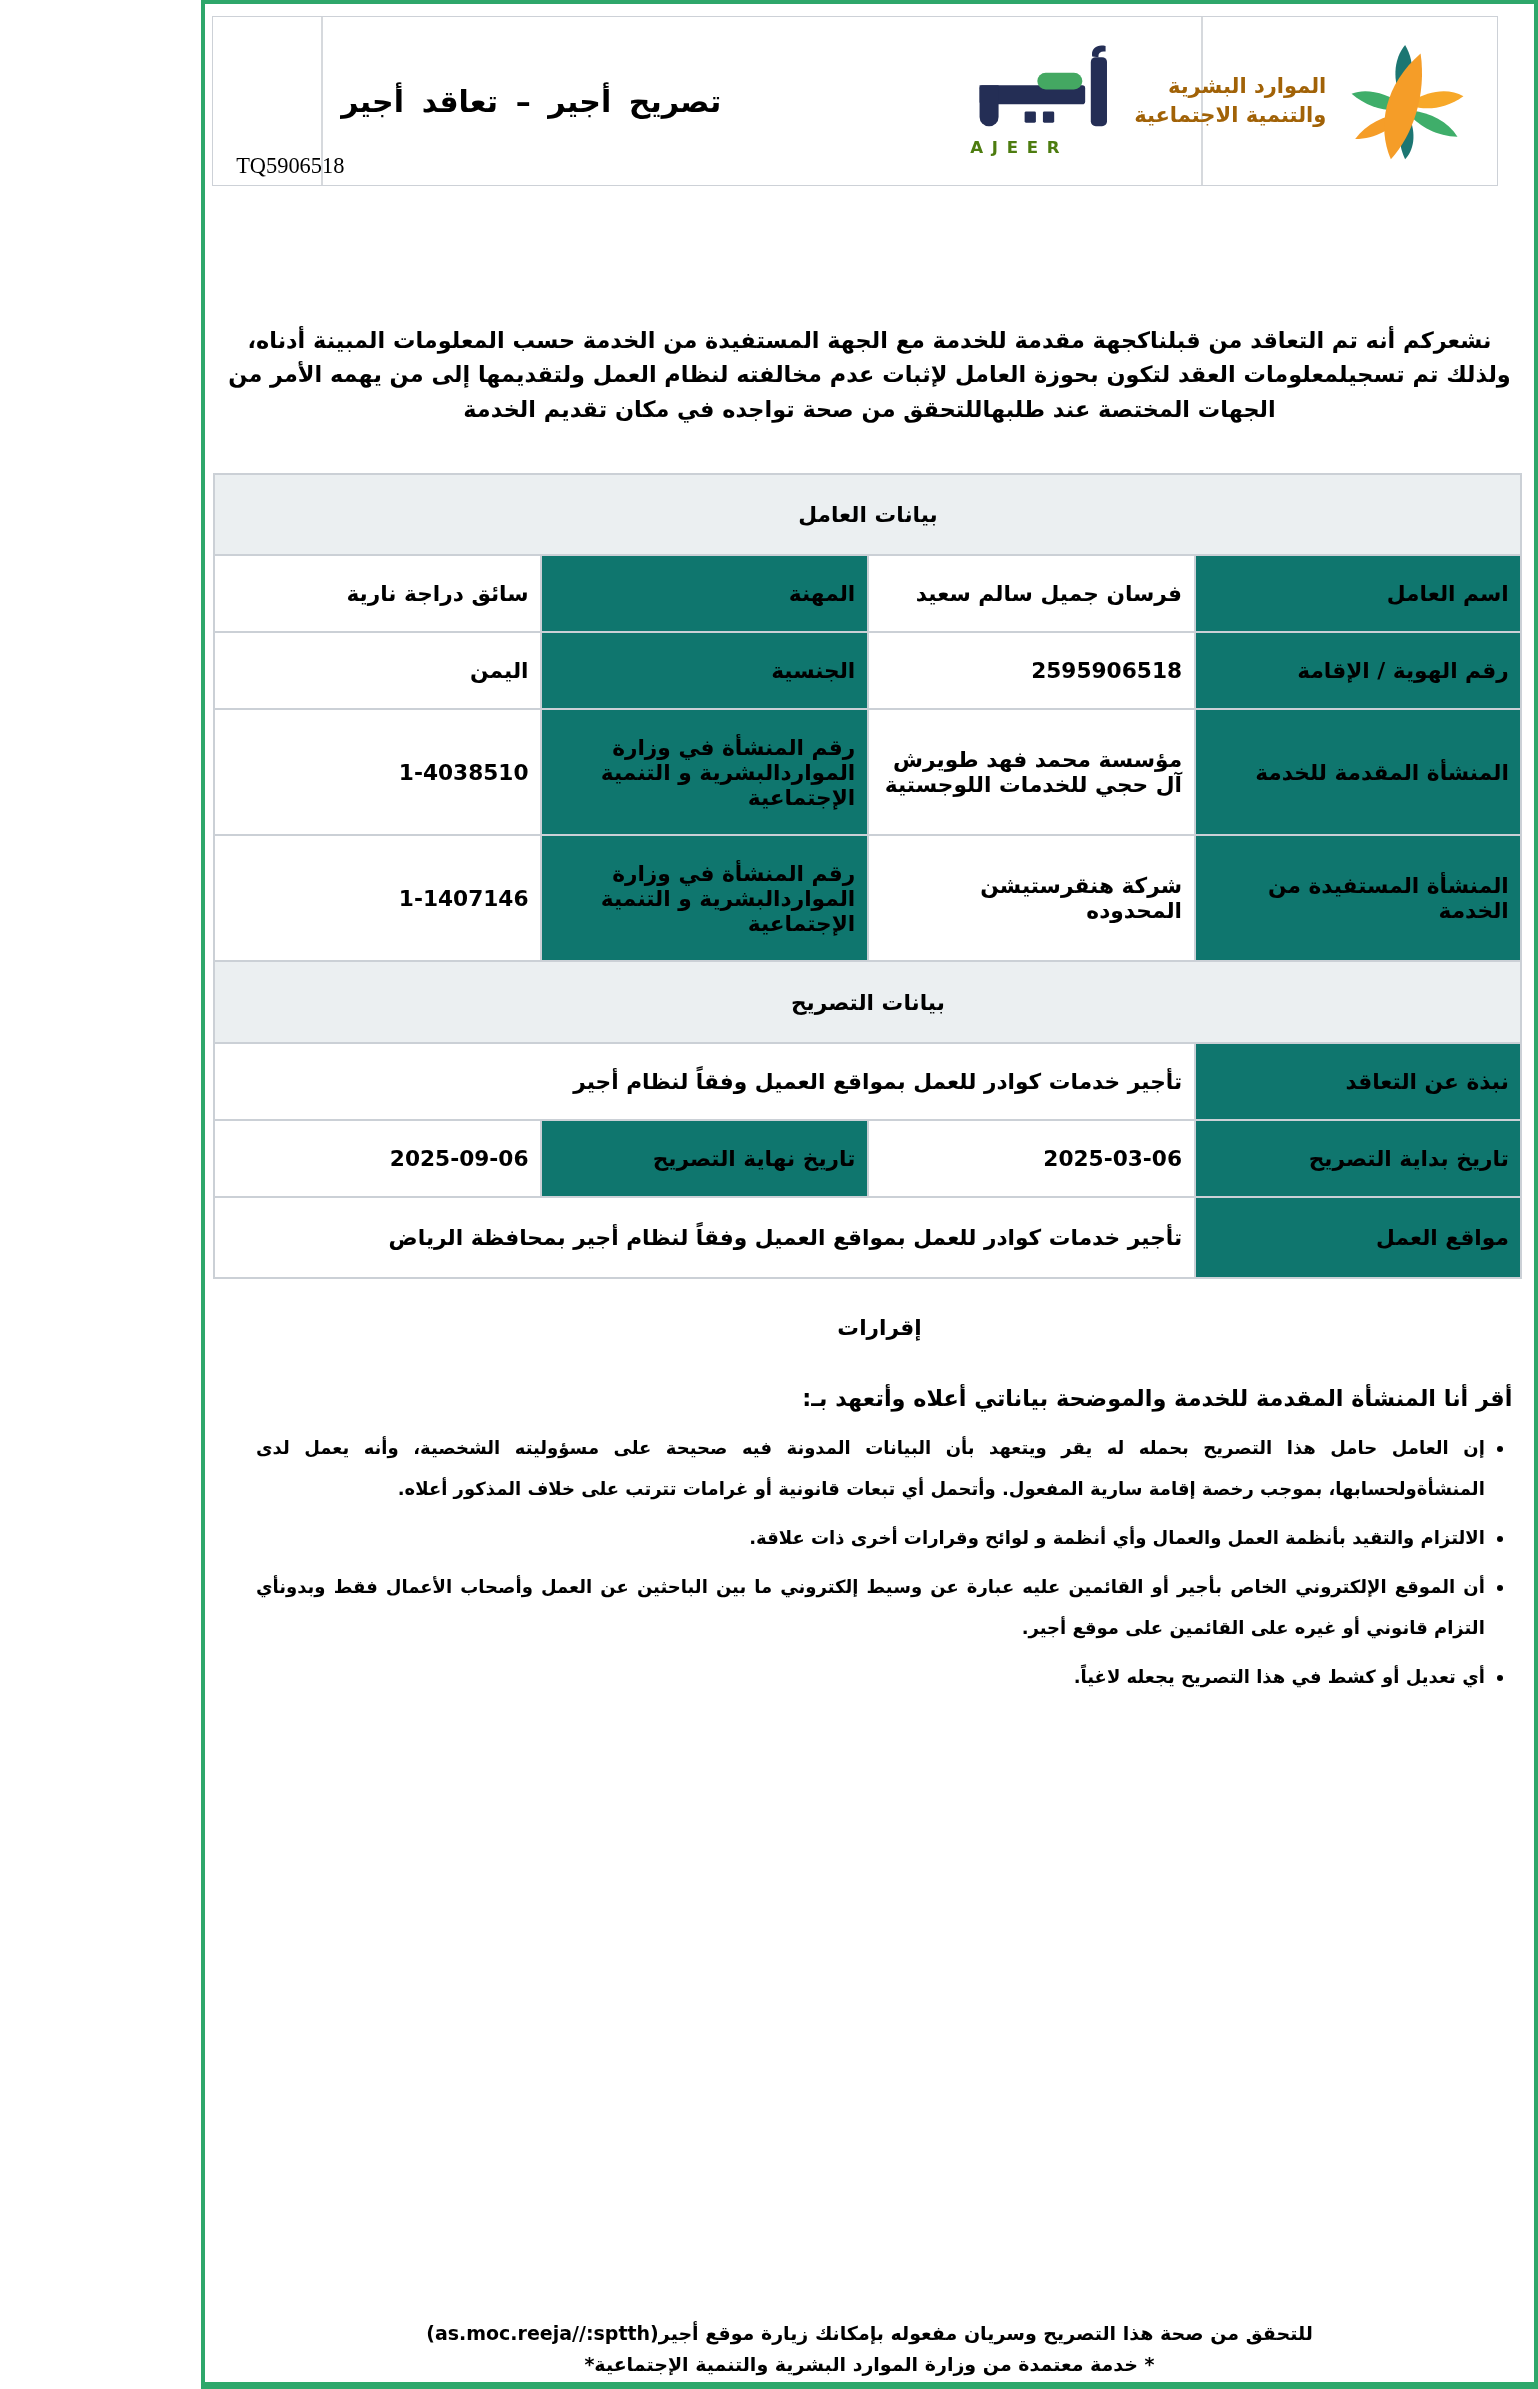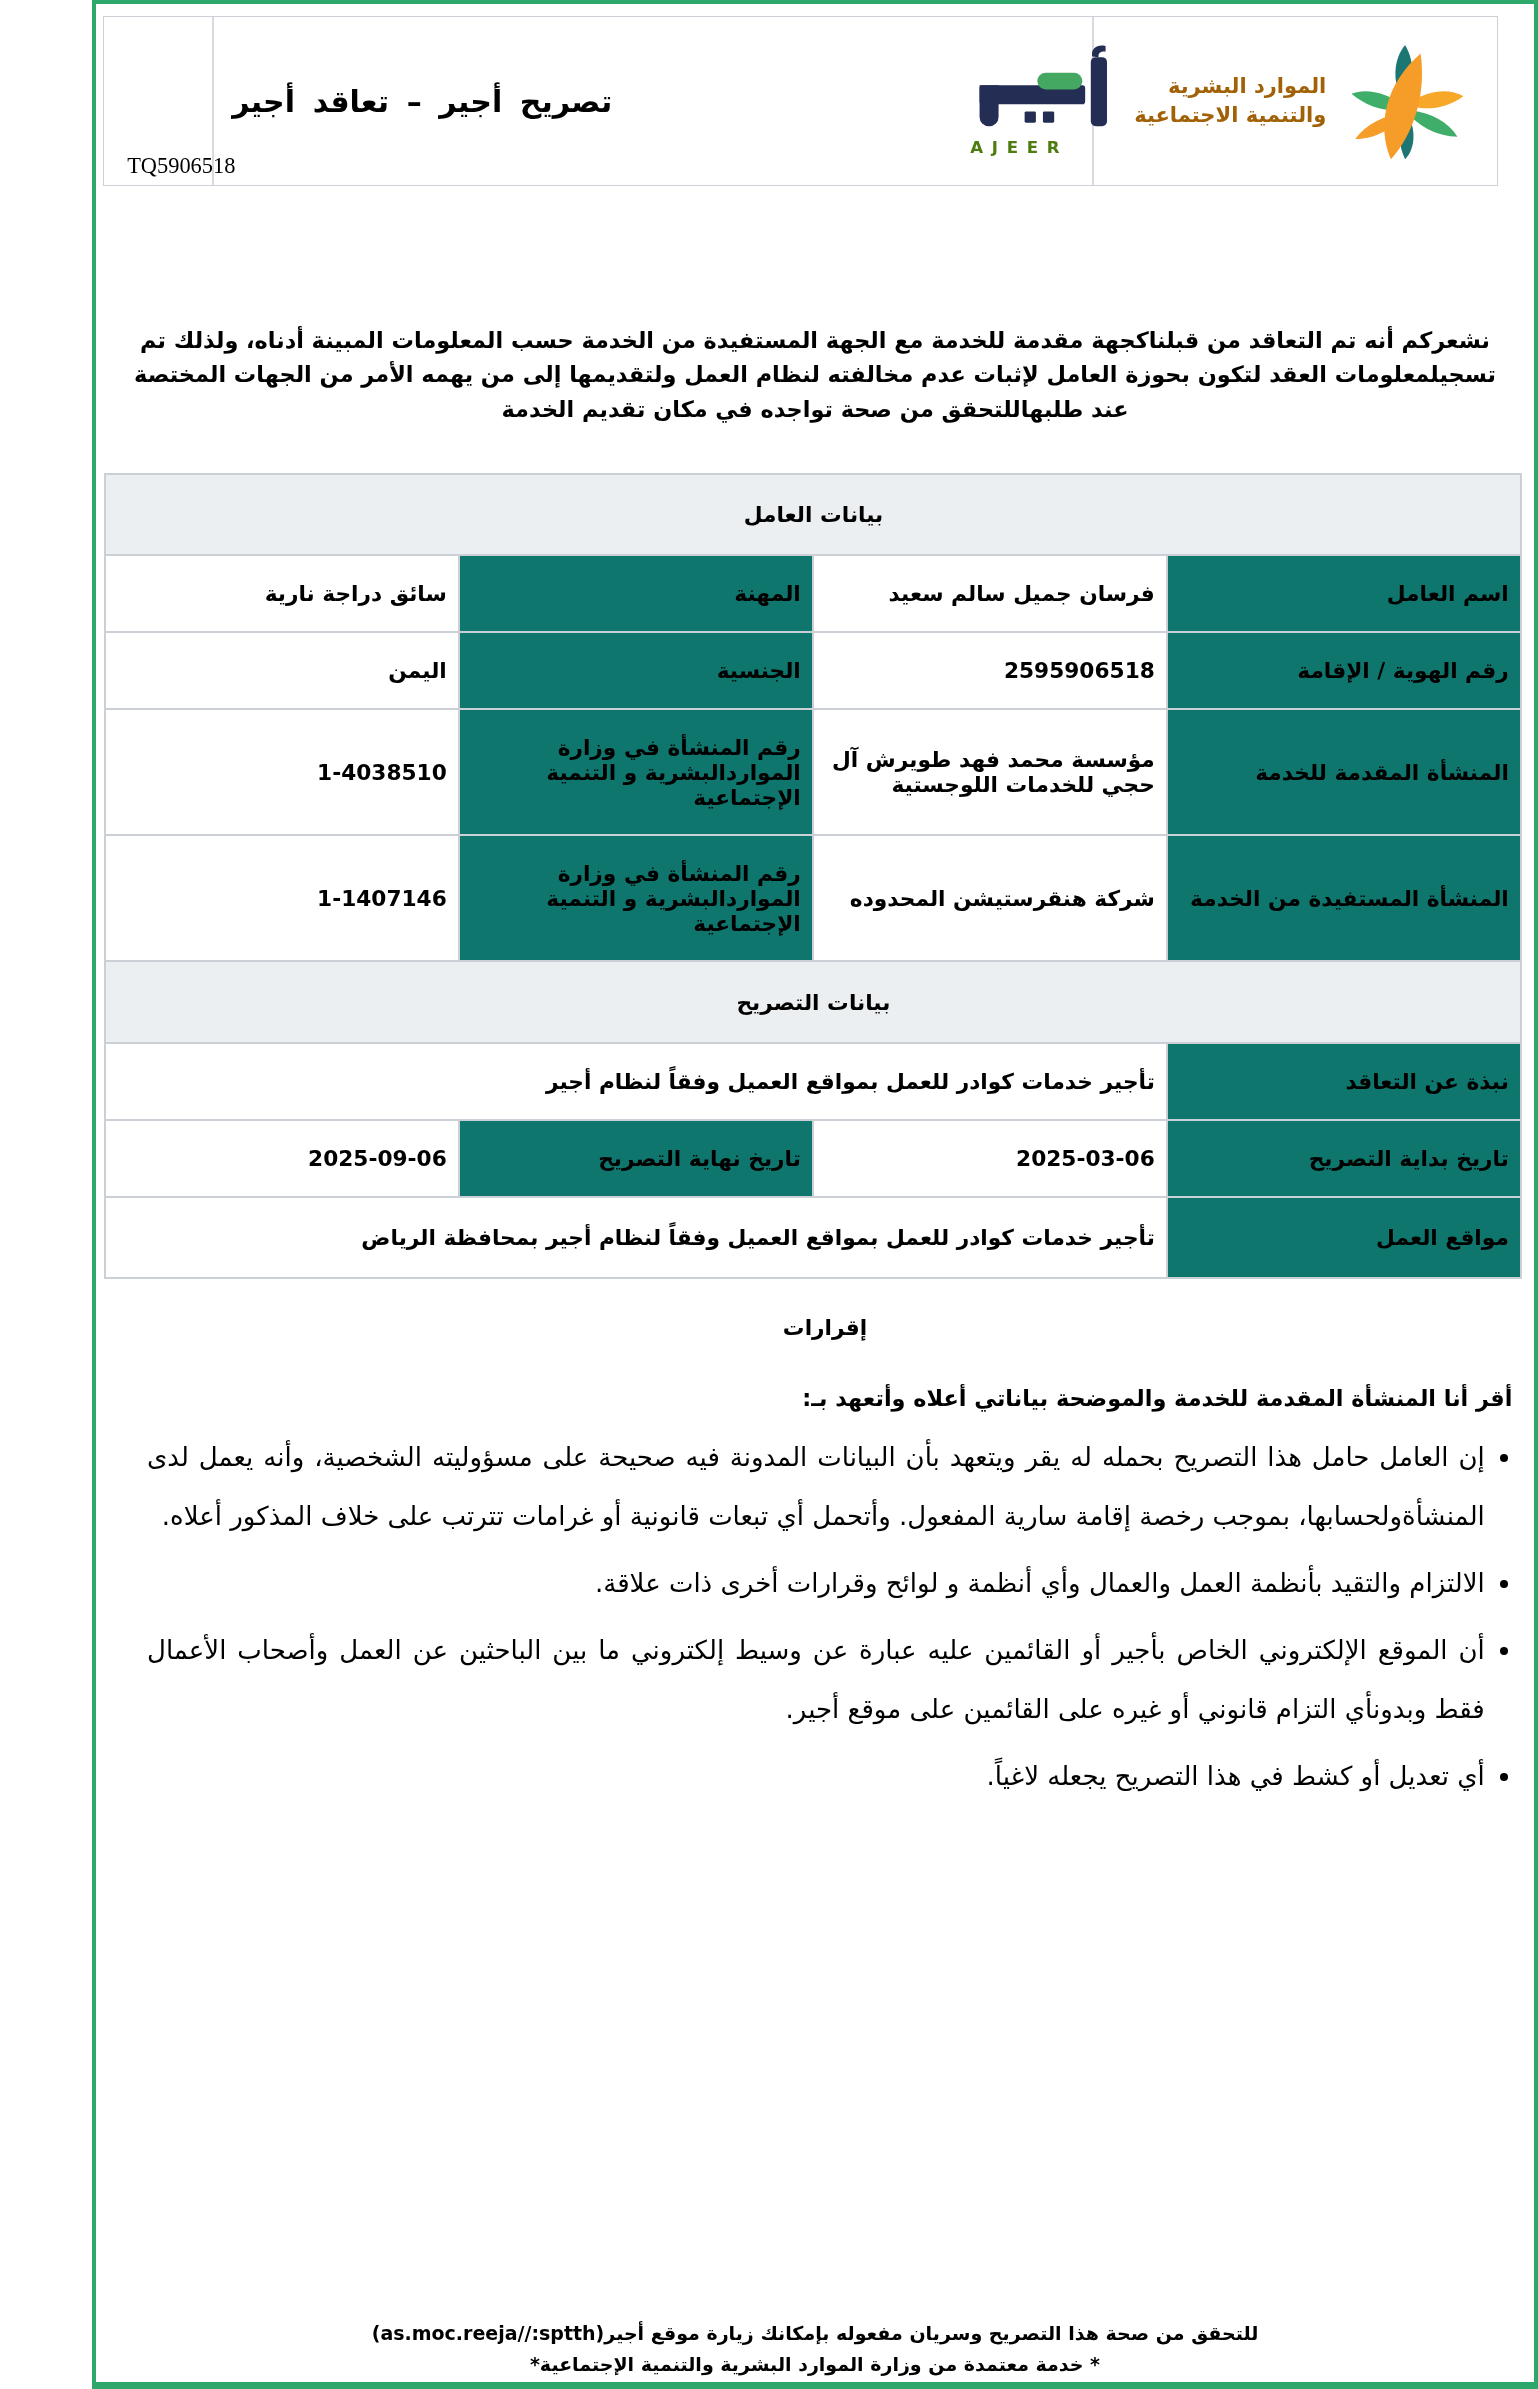--- a/index.html
+++ b/index.html
@@ -1,17 +1,17 @@
 <!DOCTYPE html>
 <html lang="ar" dir="rtl" style="font-size:11.6px"><head>
 <meta charset="utf-8">
 <style>
   html,body{margin:0;padding:0;background:#fff;}
   .page{
-    position:relative; width:1446px; height:2389px; box-sizing:border-box;
+    position:relative; width:1337px; height:2389px; box-sizing:border-box;
     background:#fff; border:4.3px solid #2EA76B; border-bottom-width:7.2px;
     direction:rtl; overflow:hidden; color:#000;
     font-family:"DejaVu Sans","Liberation Sans",sans-serif;
   }
   
   .header-box{
     position:relative; margin:11.6px 36px 0 7.2px; height:168px;
     border:1.4px solid #cdd1d7; background:#fff;
   }
   .hdr-divider{position:absolute;top:0;bottom:0;width:1.4px;background:#d6d9dd;}
@@ -51,21 +51,21 @@
   td.label{background:#0f766e; text-align:right;margin-top:36px;}
   td.value{background:#fff; text-align:right;}
   td.value.center{text-align:right;}
   tr.h1{height:77px;} tr.h2{height:126px;} tr.h3{height:81px;}
   .ltr{direction:ltr; unicode-bidi:isolate;}
   
   .decl-title{margin-top:36px; text-align:center; font-size:21.7px; font-weight:700;padding-left:20px;}
   .decl-intro{margin:45px 21.7px 0 21.7px; text-align:right; font-size:22.4px; font-weight:700;}
   ul.decl-list{
     margin:17.3px 24.6px 0 51px; padding-right:24.6px;
-    font-size:26px; font-weight:400; line-height:2.25; text-align:justify;
+    font-size:18px; font-weight:700; line-height:2.25; text-align:justify;
     list-style:disc outside;
   }
   ul.decl-list li{margin-bottom:8.7px;}
   
   .footer{position:absolute; bottom:7.2px; left:0; right:0; text-align:center; font-weight:700; font-size:19px;}
   .footer .f1{margin-bottom:8.7px;}
 </style>
 </head>
 <body>
 

